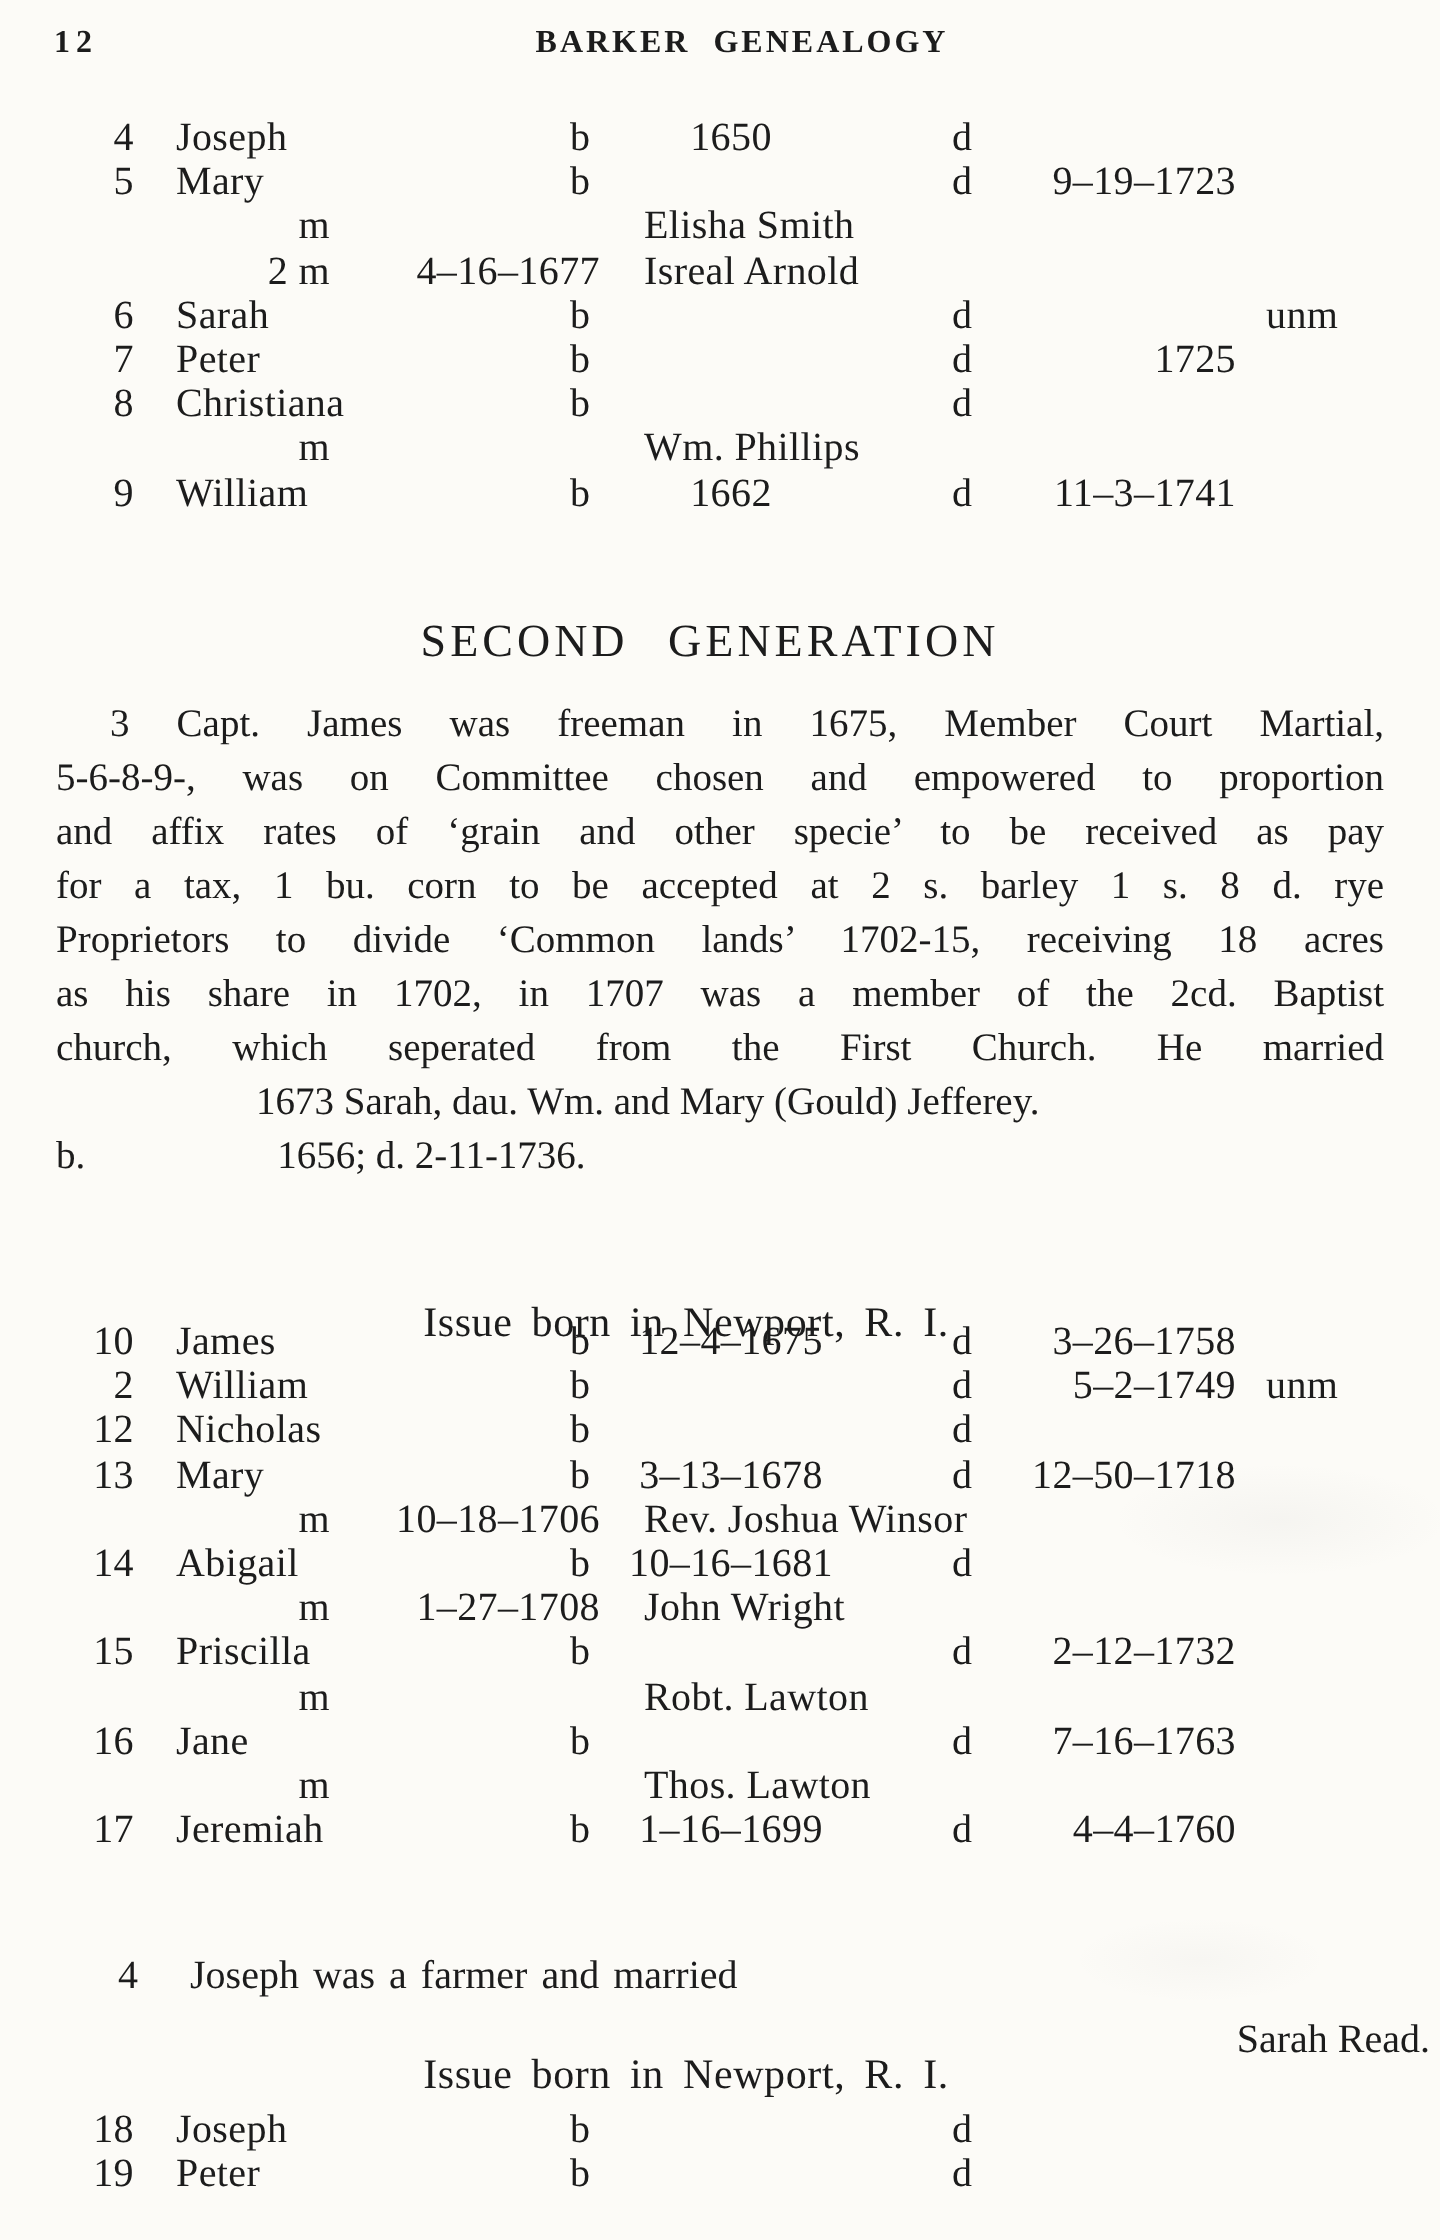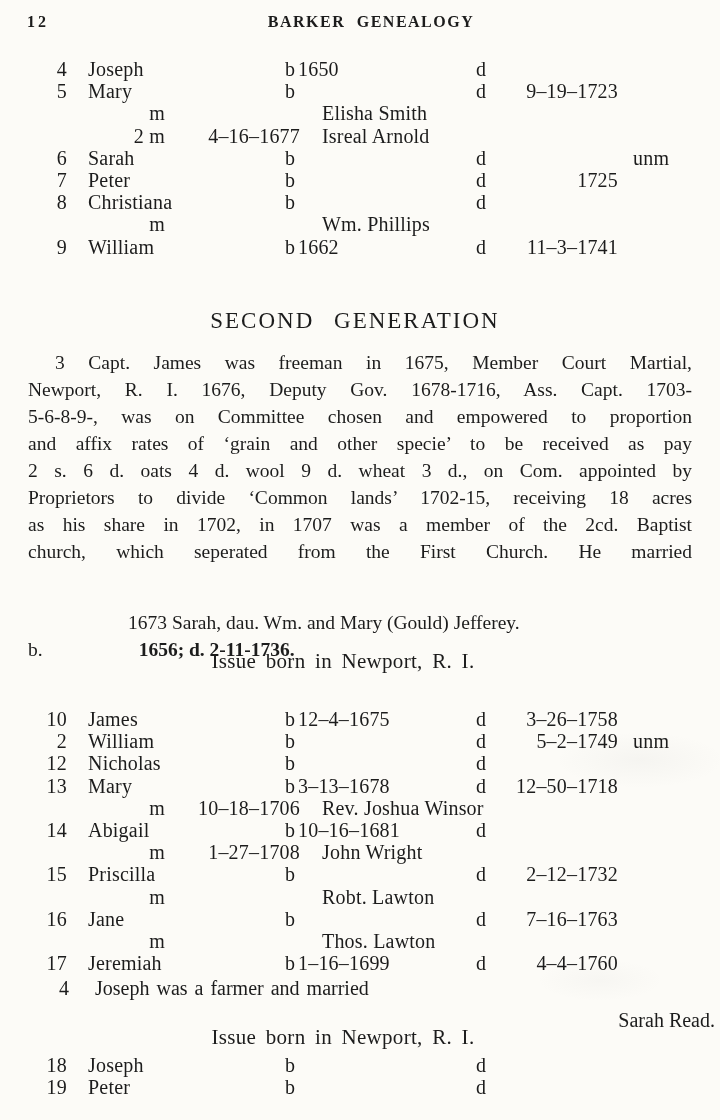--- a/index.html
+++ b/index.html
@@ -16,46 +16,46 @@
     #fcfbf7;}
 
   
   .pgnum{position:absolute;left:27px;top:13px;font-size:16px;font-weight:bold;letter-spacing:3px;}
   .ptitle{position:absolute;left:11px;top:13px;width:720px;text-align:center;
     font-size:16px;font-weight:bold;letter-spacing:1.5px;word-spacing:6px;}
 
   
   .gtable{position:absolute;left:0;width:720px;font-size:20px;line-height:22px;letter-spacing:0.2px;}
   #table1{top:58px;}
-  #table2{top:708px;text-decoration:underline;}
+  #table2{top:660px;text-decoration:underline;}
   #table3{top:1054px;}
   .trow{position:relative;height:22.2px;}
   .cell{position:absolute;top:0;white-space:nowrap;}
   .c-num{left:28px;width:39px;text-align:right;}
   .c-name{left:88px;}
   .c-b{left:285px;}
-  .c-bdate{left:298px;width:135px;text-align:left;}
+  .c-bdate{left:298px;width:135px;text-align:center;}
   .c-d{left:476px;}
   .c-ddate{left:490px;width:128px;text-align:right;}
   .c-note{left:633px;}
   .c-m{left:88px;width:77px;text-align:right;}
   .c-mdate{left:178px;width:122px;text-align:right;}
   .c-spouse{left:322px;}
 
   
   .section{position:absolute;top:308px;left:-5px;width:720px;margin:0;text-align:center;
     font-size:23px;font-weight:normal;letter-spacing:2px;word-spacing:12px;}
 
   
   .para{position:absolute;top:349px;left:28px;width:664px;font-size:19.5px;line-height:27px;}
   .pline{text-align:justify;text-align-last:justify;white-space:nowrap;font-family:Liberation Serif, serif;}
   .pnum3{margin-left:27px;}
-  .hang{padding-left:100px;margin-top:44px;}
+  .hang{padding-left:100px;}
   .bline{}
-  .btext{margin-left:96px;font-weight:bold;}
+  .btext{margin-left:96px;}
 
   
   .issue-heading{position:absolute;left:-17px;width:720px;text-align:center;
     font-size:21px;word-spacing:4px;letter-spacing:0.3px;}
   #issue1{top:649px;}
   #issue2{top:1025px;}
 
   
   .joseph-line{position:absolute;top:977px;left:0;width:720px;height:24px;font-size:20px;}
   .jnum{position:absolute;left:55px;width:14px;text-align:right;}
@@ -126,24 +126,23 @@
         <span class="cell c-d">d</span>
         <span class="cell c-ddate">11–3–1741</span>
       </div>
     </div>
 
   <h2 class="section">SECOND GENERATION</h2>
 
   <div class="para">
     <div id="para-lines">
         <div class="pline"><span class="pnum3">3</span> <span>Capt. James was freeman in 1675, Member Court Martial,</span></div>
-        <div class="pline"><span>Newport, R. I. 1676, Deputy Gov. 1678-1716, Ass. Capt. 1703-</span></div>
         <div class="pline"><span>5-6-8-9-, was on Committee chosen and empowered to proportion</span></div>
         <div class="pline"><span>and affix rates of ‘grain and other specie’ to be received as pay</span></div>
-        <div class="pline"><span>2 s. 6 d. oats 4 d. wool 9 d. wheat 3 d., on Com. appointed by</span></div>
+        <div class="pline"><span>for a tax, 1 bu. corn to be accepted at 2 s. barley 1 s. 8 d. rye</span></div>
         <div class="pline"><span>Proprietors to divide ‘Common lands’ 1702-15, receiving 18 acres</span></div>
         <div class="pline"><span>as his share in 1702, in 1707 was a member of the 2cd. Baptist</span></div>
         <div class="pline"><span>church, which seperated from the First Church.  He married</span></div>
       </div>
     <div class="hang">1673 Sarah, dau. Wm. and Mary (Gould) Jefferey.</div>
     <div class="bline">
       <span>b.</span><span class="btext">1656; d. 2-11-1736.</span>
     </div>
   </div>
 

